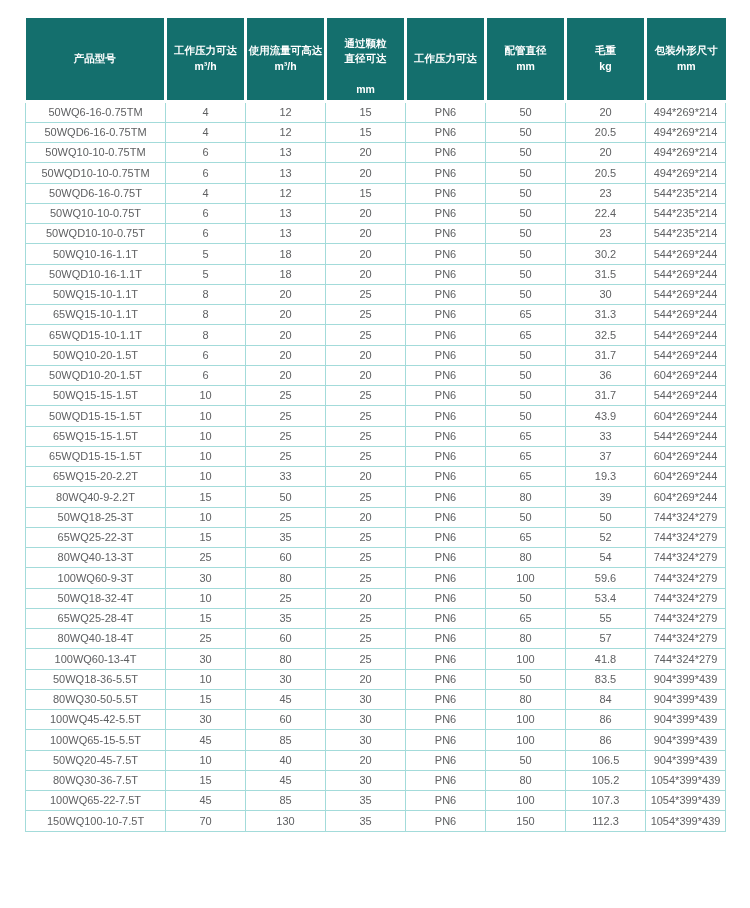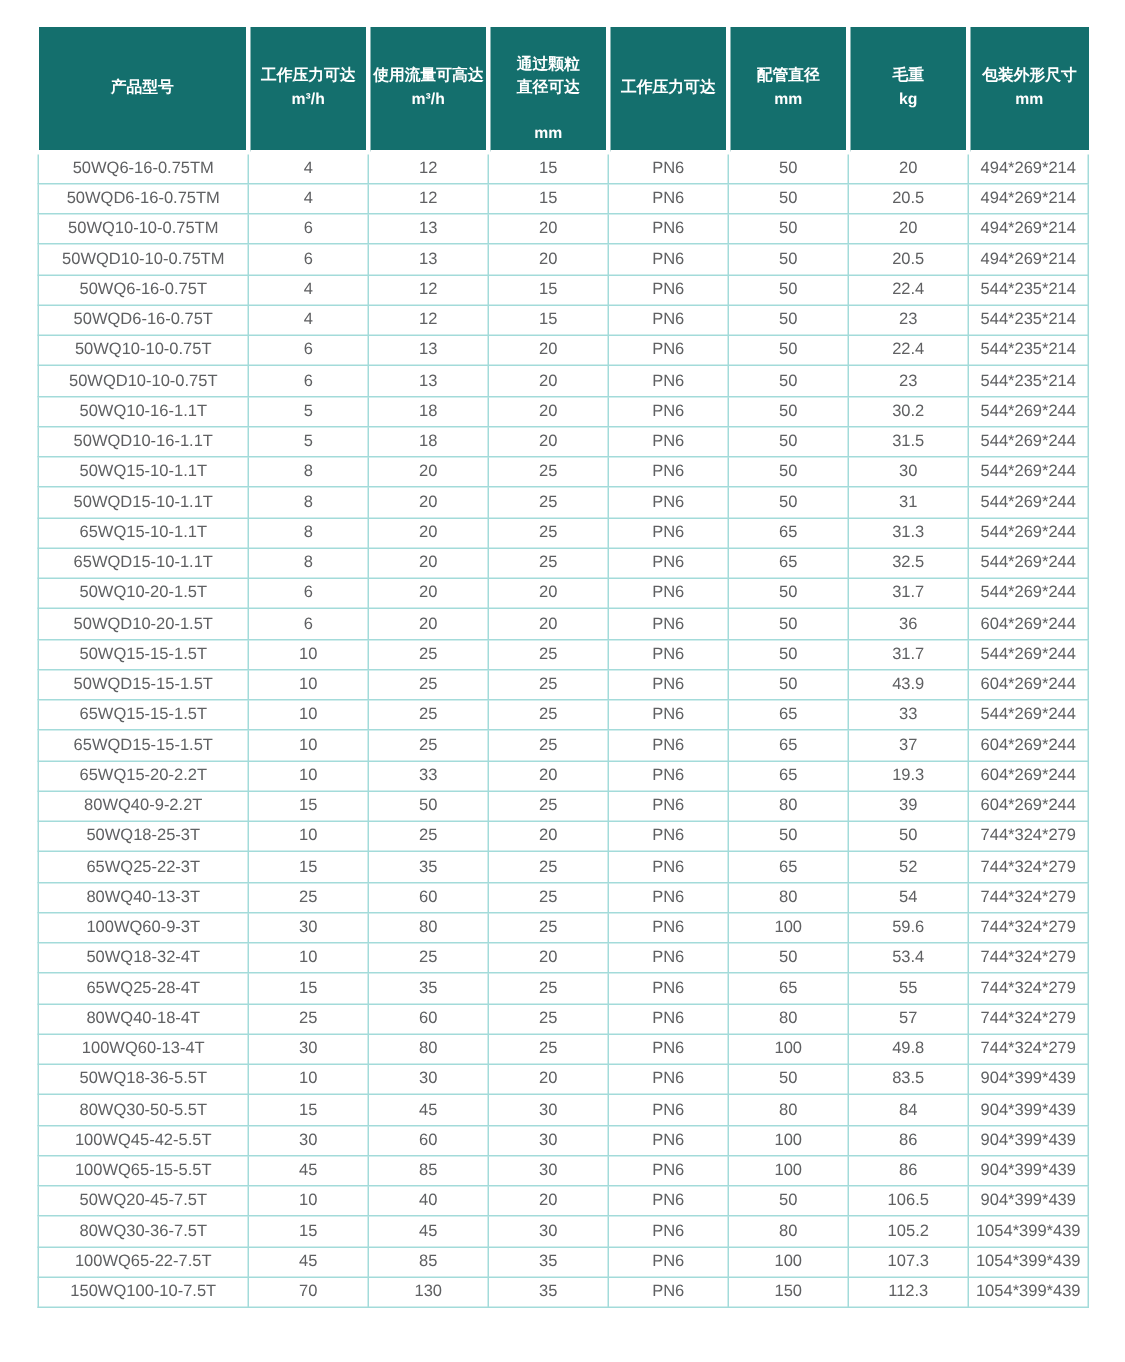--- a/index.html
+++ b/index.html
@@ -133,30 +133,20 @@
         <td>50WQD10-10-0.75TM</td>
         <td>6</td>
         <td>13</td>
         <td>20</td>
         <td>PN6</td>
         <td>50</td>
         <td>20.5</td>
         <td>494*269*214</td>
       </tr>
       <tr>
-        <td>50WQ6-16-0.75T</td>
-        <td>4</td>
-        <td>12</td>
-        <td>15</td>
-        <td>PN6</td>
-        <td>50</td>
-        <td>22.4</td>
-        <td>544*235*214</td>
-      </tr>
-      <tr>
         <td>50WQD6-16-0.75T</td>
         <td>4</td>
         <td>12</td>
         <td>15</td>
         <td>PN6</td>
         <td>50</td>
         <td>23</td>
         <td>544*235*214</td>
       </tr>
       <tr>
@@ -203,30 +193,20 @@
         <td>50WQ15-10-1.1T</td>
         <td>8</td>
         <td>20</td>
         <td>25</td>
         <td>PN6</td>
         <td>50</td>
         <td>30</td>
         <td>544*269*244</td>
       </tr>
       <tr>
-        <td>50WQD15-10-1.1T</td>
-        <td>8</td>
-        <td>20</td>
-        <td>25</td>
-        <td>PN6</td>
-        <td>50</td>
-        <td>31</td>
-        <td>544*269*244</td>
-      </tr>
-      <tr>
         <td>65WQ15-10-1.1T</td>
         <td>8</td>
         <td>20</td>
         <td>25</td>
         <td>PN6</td>
         <td>65</td>
         <td>31.3</td>
         <td>544*269*244</td>
       </tr>
       <tr>
@@ -389,21 +369,21 @@
         <td>57</td>
         <td>744*324*279</td>
       </tr>
       <tr>
         <td>100WQ60-13-4T</td>
         <td>30</td>
         <td>80</td>
         <td>25</td>
         <td>PN6</td>
         <td>100</td>
-        <td>49.8</td>
+        <td>41.8</td>
         <td>744*324*279</td>
       </tr>
       <tr>
         <td>50WQ18-36-5.5T</td>
         <td>10</td>
         <td>30</td>
         <td>20</td>
         <td>PN6</td>
         <td>50</td>
         <td>83.5</td>

